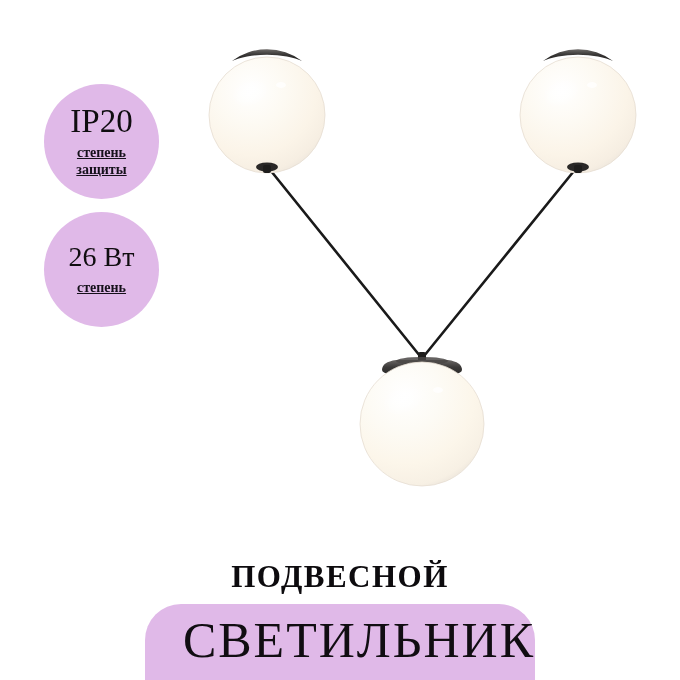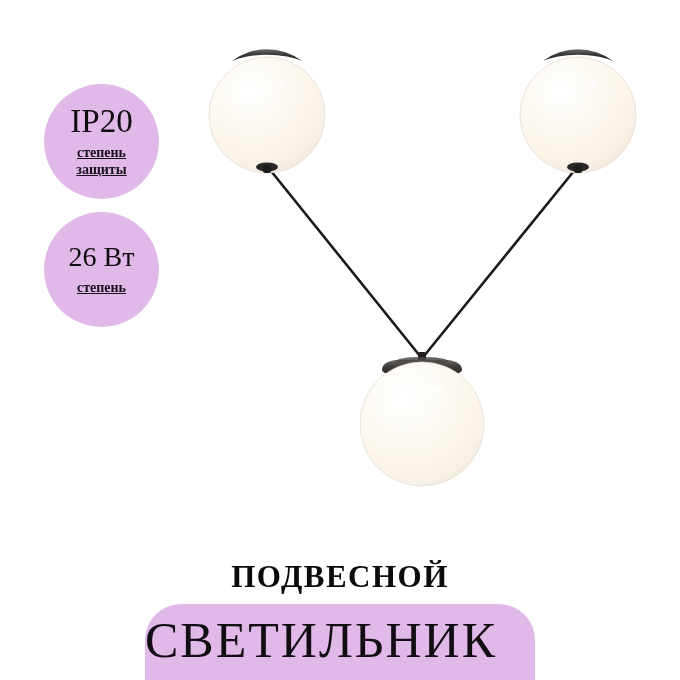--- a/index.html
+++ b/index.html
@@ -91,21 +91,21 @@
   #banner {
     position: absolute;
     left: 145px;
     top: 604px;
     width: 390px;
     height: 76px;
     background: var(--banner-bg, #e0b9e8);
     border-radius: 36px 36px 0 0;
     display: flex;
     align-items: center;
-    justify-content: flex-start;
+    justify-content: flex-end;
     box-sizing: border-box;
   }
   #banner-text {
     font-family: "Liberation Serif", serif;
     font-weight: 400;
     font-size: 50px;
     letter-spacing: 2px;
     color: #110d12;
     line-height: 1;
     padding-bottom: 4px;

